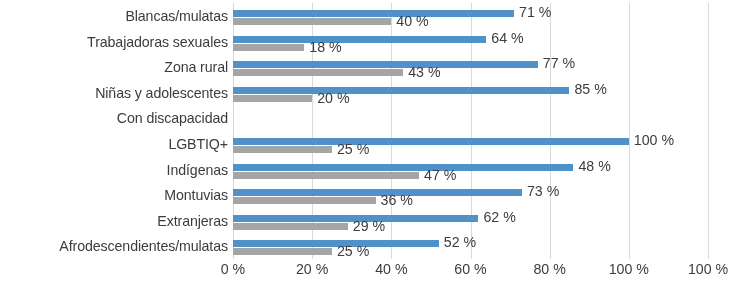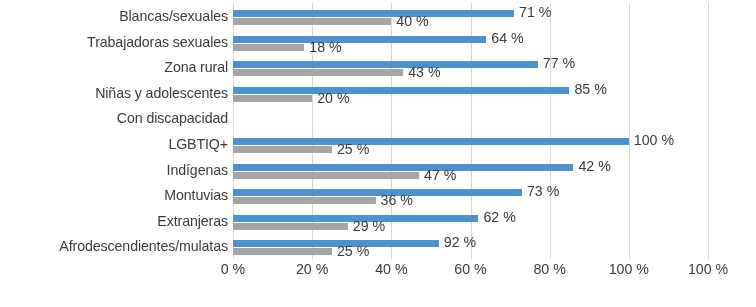--- a/index.html
+++ b/index.html
@@ -112,21 +112,21 @@
     white-space: nowrap;
     line-height: 1;
   }
 </style>
 </head>
 <body>
 
 <div id="chart-root">
 
   <div class="cat-labels">
-      <div class="cat-label" style="top: 6px;">Blancas/sexuales</div>
+      <div class="cat-label" style="top: 6px;">Blancas/mulatas</div>
       <div class="cat-label" style="top: 31.6px;">Trabajadoras sexuales</div>
       <div class="cat-label" style="top: 57.2px;">Zona rural</div>
       <div class="cat-label" style="top: 82.8px;">Niñas y adolescentes</div>
       <div class="cat-label" style="top: 108.4px;">Con discapacidad</div>
       <div class="cat-label" style="top: 134px;">LGBTIQ+</div>
       <div class="cat-label" style="top: 159.6px;">Indígenas</div>
       <div class="cat-label" style="top: 185.2px;">Montuvias</div>
       <div class="cat-label" style="top: 210.8px;">Extranjeras</div>
       <div class="cat-label" style="top: 236.4px;">Afrodescendientes/mulatas</div>
     </div>
@@ -165,39 +165,39 @@
       </div>
       <div class="bar-row" style="top: 128px; height: 25.6px;">
         <div class="bar bar-blue" style="width: 395.833px; background: rgb(79, 145, 201);"></div>
         <div class="bar bar-grey" style="width: 98.9583px; background: rgb(165, 165, 165);"></div>
         <div class="val-label val-blue" style="left: 400.833px;">100 %</div>
         <div class="val-label val-grey" style="left: 103.958px;">25 %</div>
       </div>
       <div class="bar-row" style="top: 153.6px; height: 25.6px;">
         <div class="bar bar-blue" style="width: 340.417px; background: rgb(79, 145, 201);"></div>
         <div class="bar bar-grey" style="width: 186.042px; background: rgb(165, 165, 165);"></div>
-        <div class="val-label val-blue" style="left: 345.417px;">42 %</div>
+        <div class="val-label val-blue" style="left: 345.417px;">48 %</div>
         <div class="val-label val-grey" style="left: 191.042px;">47 %</div>
       </div>
       <div class="bar-row" style="top: 179.2px; height: 25.6px;">
         <div class="bar bar-blue" style="width: 288.958px; background: rgb(79, 145, 201);"></div>
         <div class="bar bar-grey" style="width: 142.5px; background: rgb(165, 165, 165);"></div>
         <div class="val-label val-blue" style="left: 293.958px;">73 %</div>
         <div class="val-label val-grey" style="left: 147.5px;">36 %</div>
       </div>
       <div class="bar-row" style="top: 204.8px; height: 25.6px;">
         <div class="bar bar-blue" style="width: 245.417px; background: rgb(79, 145, 201);"></div>
         <div class="bar bar-grey" style="width: 114.792px; background: rgb(165, 165, 165);"></div>
         <div class="val-label val-blue" style="left: 250.417px;">62 %</div>
         <div class="val-label val-grey" style="left: 119.792px;">29 %</div>
       </div>
       <div class="bar-row" style="top: 230.4px; height: 25.6px;">
         <div class="bar bar-blue" style="width: 205.833px; background: rgb(79, 145, 201);"></div>
         <div class="bar bar-grey" style="width: 98.9583px; background: rgb(165, 165, 165);"></div>
-        <div class="val-label val-blue" style="left: 210.833px;">92 %</div>
+        <div class="val-label val-blue" style="left: 210.833px;">52 %</div>
         <div class="val-label val-grey" style="left: 103.958px;">25 %</div>
       </div>
     </div>
 
   <div class="x-ticks">
       <div class="x-tick" style="left: 233px;">0 %</div>
       <div class="x-tick" style="left: 312.167px;">20 %</div>
       <div class="x-tick" style="left: 391.333px;">40 %</div>
       <div class="x-tick" style="left: 470.5px;">60 %</div>
       <div class="x-tick" style="left: 549.667px;">80 %</div>

